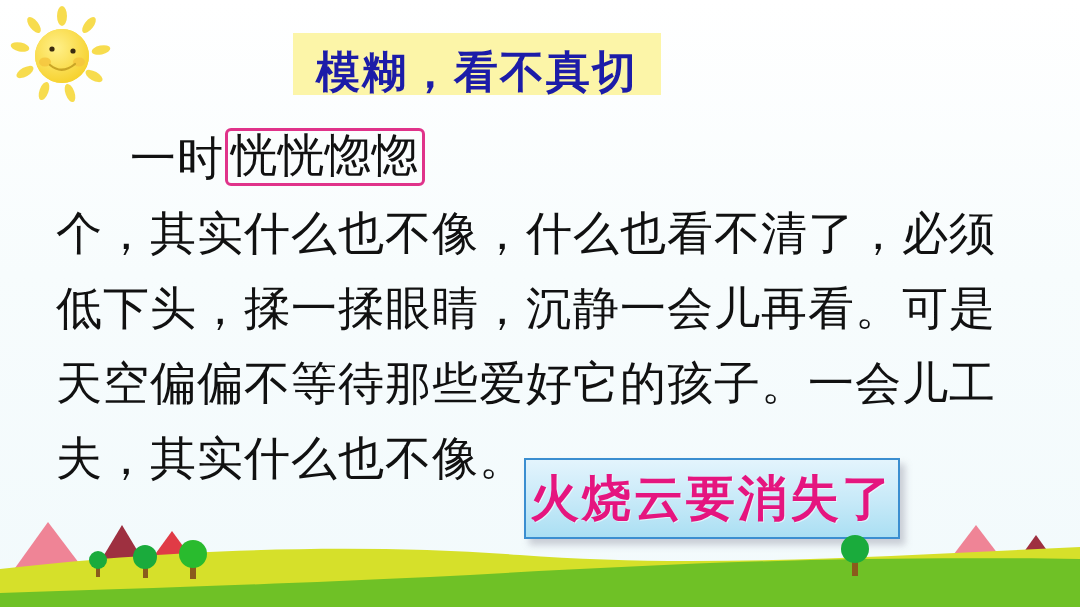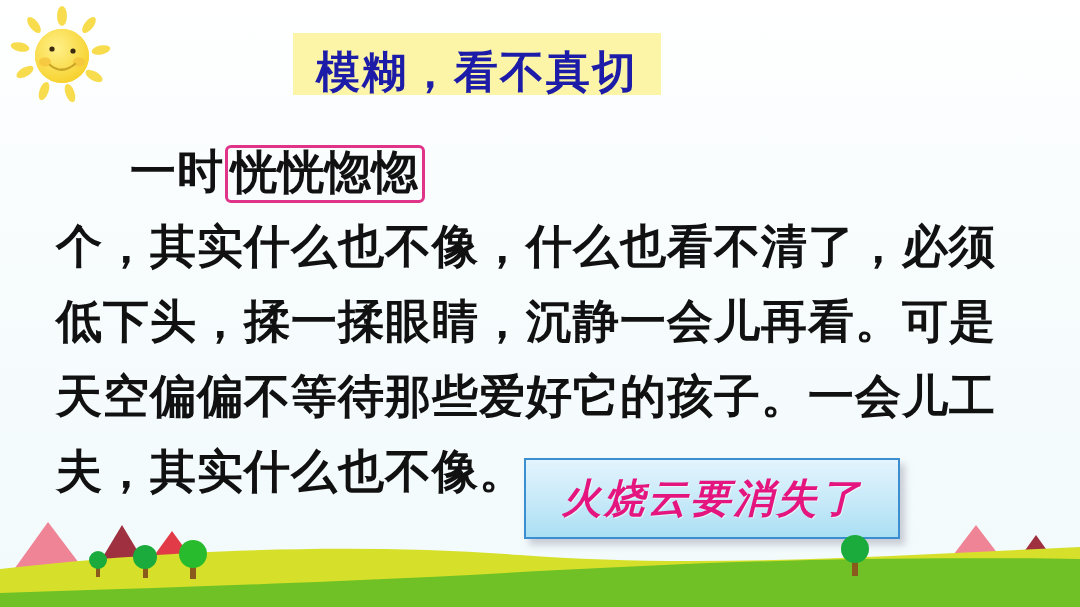--- a/index.html
+++ b/index.html
@@ -54,25 +54,25 @@
   
   .body-text {
     position: absolute;
     left: 56px;
     top: 128px;
     width: 984px;
   }
   .line {
     height: 75px;
     display: flex;
-    align-items: flex-end;
+    align-items: flex-start;
     white-space: nowrap;
     font-family: "Liberation Serif", "DejaVu Serif", serif;
     font-size: 46px;
-    font-weight: 700;
+    font-weight: 400;
     color: #111111;
     letter-spacing: 1px;
   }
   .line .indent {
     display: inline-block;
     width: 74px;
   }
   .boxed-word {
     display: inline-block;
     border: 3px solid #e0338a;
@@ -92,27 +92,26 @@
     border: 2px solid #3b8ed0;
     background: linear-gradient(180deg, #e3f4fd 0%, #c6e9f8 55%, #aadff3 100%);
     box-shadow: 5px 6px 7px rgba(120,120,140,0.35);
     display: flex;
     align-items: center;
     justify-content: center;
     box-sizing: border-box;
   }
   .callout-text {
     font-family: "Liberation Serif", "DejaVu Serif", serif;
-    font-size: 40px;
+    font-size: 49px;
     font-weight: bold;
     color: #e5157f;
     letter-spacing: 3px;
     white-space: nowrap;
     text-shadow: 1px 1px 0 rgba(255,255,255,0.55);
-    font-style: italic;
   }
 
   
   .landscape {
     position: absolute;
     left: 0;
     bottom: 0;
     width: 1080px;
     height: 110px;
   }

